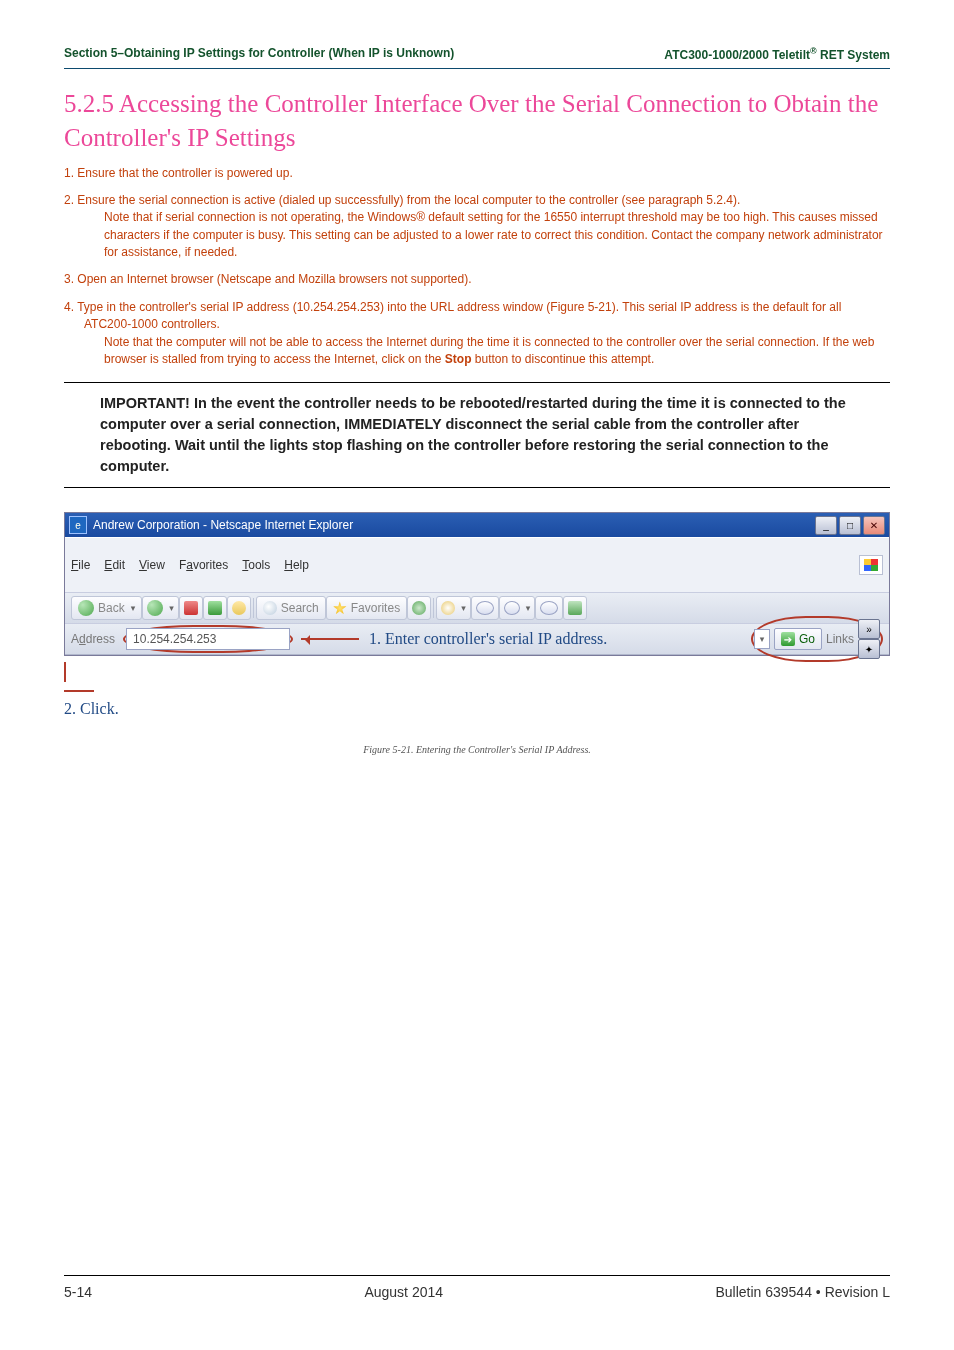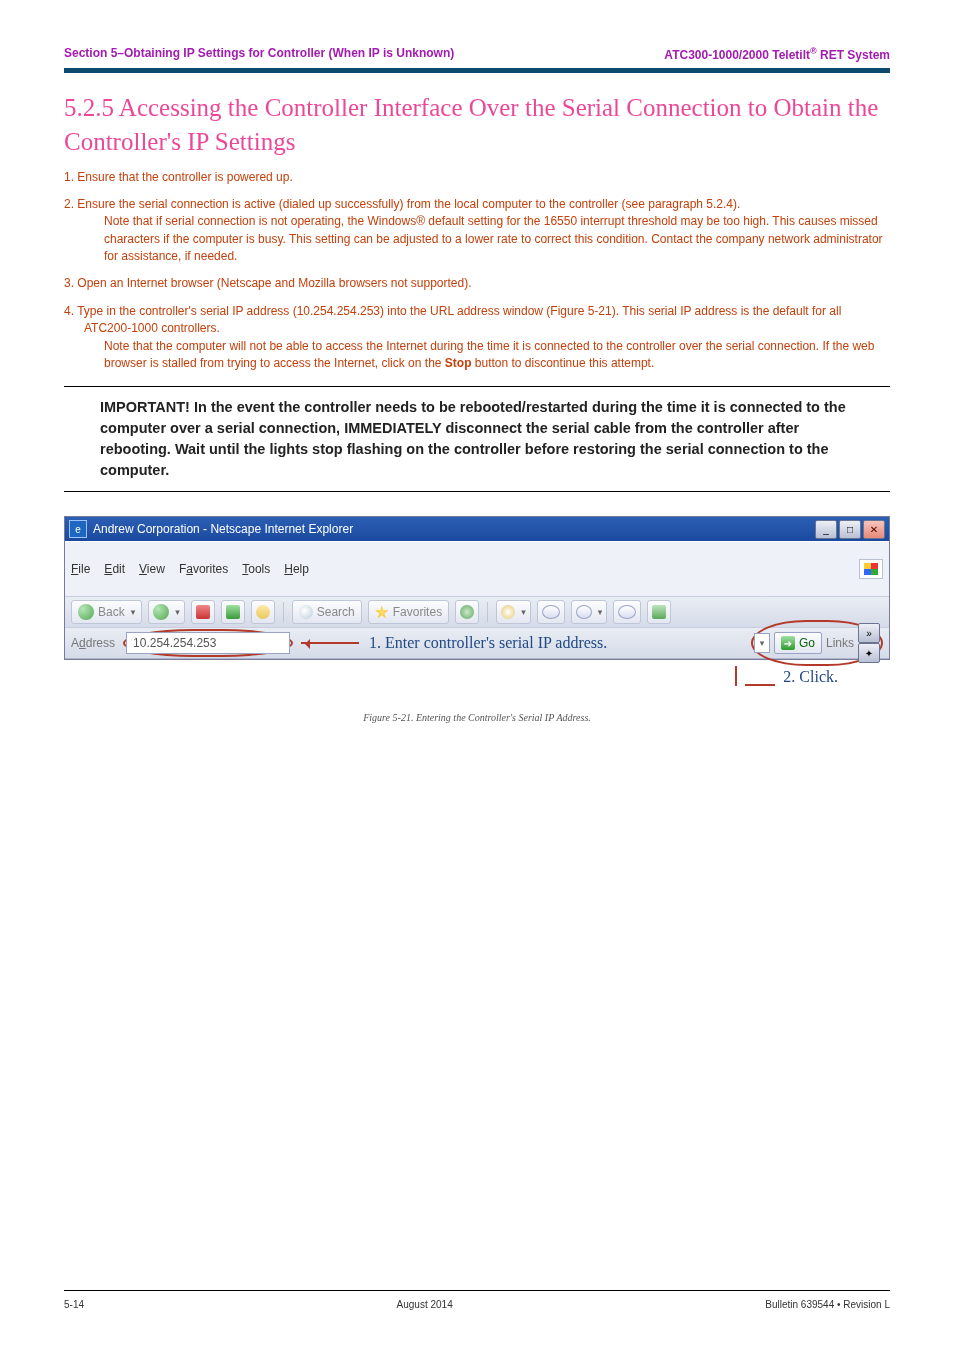--- a/index.html
+++ b/index.html
@@ -1,38 +1,38 @@
 <!DOCTYPE html>
 <html><head>
 <meta charset="utf-8">
 <style>
   html,body{margin:0;padding:0;background:#fff;}
   .page{width:954px;min-height:1350px;margin:0 auto;background:#fff;position:relative;font-family:Arial,Helvetica,sans-serif;color:#222;box-sizing:border-box;padding:46px 64px 0 64px;}
-  .running-head{font-size:12px;font-weight:bold;color:#a21caf;border-bottom:5px solid #0c4a6e;padding-bottom:6px;margin-bottom:18px;display:flex;justify-content:space-between;}
+  .running-head{font-size:12px;font-weight:bold;color:#14532d;border-bottom:1px solid #0c4a6e;padding-bottom:6px;margin-bottom:18px;display:flex;justify-content:space-between;}
   .running-head .sup{font-size:9px;vertical-align:super;}
   h2.sec-title{font-family:Georgia,'Times New Roman',serif;font-weight:normal;color:#ec4899;font-size:25px;line-height:1.35;margin:0 0 10px 0;}
   ol.steps{list-style:none;padding:0;margin:0 0 14px 0;}
   ol.steps>li{font-size:12px;line-height:1.45;color:#c2410c;margin:0 0 10px 0;padding-left:20px;text-indent:-20px;}
   ol.steps>li .sub{padding-left:20px;display:block;text-indent:0;}
   .bold{font-weight:bold;}
   .callout-wrap{border-top:1px solid #000;border-bottom:1px solid #000;padding:10px 0 10px 0;margin:6px 0 24px 0;}
   .callout{font-size:14.5px;line-height:1.45;font-weight:bold;color:#222;margin:0 36px;}
   
   
   .ie-window{border:1px solid #7a7a9a;background:linear-gradient(#cfd6e6,#dfe3ee);margin:0 0 6px 0;}
   .titlebar{height:24px;background:linear-gradient(#2b5fb4,#1a4aa0);display:flex;align-items:center;padding:0 4px;color:#fff;font-family:Tahoma,Arial;font-size:12px;}
   .titlebar .appicon{width:16px;height:16px;background:#1e67c0;border:1px solid #9ec2ff;margin-right:6px;display:flex;align-items:center;justify-content:center;font-size:10px;color:#ffe;}
   .winbtns{margin-left:auto;display:flex;gap:2px;}
   .winbtn{width:20px;height:17px;background:linear-gradient(#eef0f6,#b9c0d4);border:1px solid #6a7490;font-family:Arial;font-size:10px;display:flex;align-items:center;justify-content:center;color:#000;border-radius:2px;}
   .winbtn.close{background:linear-gradient(#f6c4bc,#e88a78);color:#400;}
   .menubar{background:#eef1f7;height:22px;display:flex;align-items:center;padding:16px 6px;font-family:Tahoma,Arial;font-size:12px;color:#333;gap:14px;border-top:1px solid #fff;border-bottom:1px solid #c8cde0;}
   .menubar span u{text-decoration:underline;}
   .menubar .flagbox{margin-left:auto;width:22px;height:18px;background:#fff;border:1px solid #b9c0d4;display:flex;align-items:center;justify-content:center;}
   .flag{width:14px;height:12px;background:conic-gradient(#e33 0 90deg,#3a3 0 180deg,#36f 0 270deg,#fc3 0 360deg);}
-  .toolbar{background:linear-gradient(#e9edf4,#d5dbe8);height:30px;display:flex;align-items:center;gap:6px;padding:0 6px;border-bottom:1px solid #c8cde0;font-family:Tahoma,Arial;font-size:12px;color:#333;}
+  .toolbar{background:linear-gradient(#e9edf4,#d5dbe8);height:30px;display:flex;align-items:center;padding:0 6px;border-bottom:1px solid #c8cde0;font-family:Tahoma,Arial;font-size:12px;color:#333;}
   .tbtn{height:22px;border:1px solid #bfc6d8;border-radius:3px;background:linear-gradient(#fdfdff,#e3e7f1);display:flex;align-items:center;padding:0 6px;gap:4px;color:#888;}
   .tbtn .ico{width:16px;height:16px;border-radius:50%;display:inline-block;}
   .ico.back{background:radial-gradient(circle at 30% 30%,#b7e6b7,#4fa94f);} 
   .ico.fwd{background:radial-gradient(circle at 30% 30%,#b7e6b7,#4fa94f);} 
   .ico.stop{width:14px;height:14px;border-radius:2px;background:linear-gradient(#e88,#c33);} 
   .ico.refresh{width:14px;height:14px;border-radius:2px;background:linear-gradient(#9fe09f,#3a9a3a);} 
   .ico.home{width:14px;height:14px;background:linear-gradient(#ffe9a8,#e9c85c);} 
   .ico.search{width:14px;height:14px;border-radius:50%;background:radial-gradient(circle at 40% 40%,#fff,#bcd);} 
   .ico.fav{width:14px;height:14px;background:radial-gradient(circle,#ffe070,#f0b000);clip-path:polygon(50% 0,61% 35%,98% 35%,68% 57%,79% 91%,50% 70%,21% 91%,32% 57%,2% 35%,39% 35%);} 
   .ico.media{width:14px;height:14px;border-radius:50%;background:radial-gradient(circle,#cde8cd,#5aa85a);} 
@@ -52,27 +52,27 @@
   .gobtn{height:20px;border:1px solid #9aa3c4;border-radius:2px;background:linear-gradient(#fdfdff,#e3e7f1);display:flex;align-items:center;padding:0 6px;gap:4px;font-size:12px;color:#0a5f0a;}
   .gobtn .goico{width:14px;height:14px;border-radius:2px;background:linear-gradient(#9fe09f,#2f9a2f);display:flex;align-items:center;justify-content:center;color:#fff;font-size:10px;}
   .rightsmall{display:flex;gap:4px;align-items:center;}
   .links{color:#777;}
   .linkbtns .winbtn{height:18px;width:20px;}
 
   .annot-arrow-row{display:flex;align-items:center;gap:10px;}
   .annot-pointer{width:58px;height:0;border-top:2px solid #b33a2a;position:relative;}
   .annot-pointer::before{content:"";position:absolute;left:-1px;top:-5px;border:5px solid transparent;border-right-color:#b33a2a;}
   
-  .click-line{display:flex;justify-content:flex-end;align-items:flex-end;gap:8px;margin:6px 52px 26px 0;}
+  .click-line{display:flex;justify-content:flex-end;align-items:flex-start;gap:8px;margin:6px 52px 26px 0;flex-direction:column;}
   .click-line .vline{width:0;height:20px;border-left:2px solid #b33a2a;}
   .click-line .hline{width:30px;height:0;border-top:2px solid #b33a2a;}
   
   .fig-cap{text-align:center;font-family:Georgia,'Times New Roman',serif;font-style:italic;font-size:10px;color:#555;margin:0 0 360px 0;}
   
-  .footer{position:absolute;left:64px;right:64px;bottom:40px;border-top:1px solid #000;padding-top:8px;display:flex;font-size:10px;color:#333;}
+  .footer{position:absolute;left:64px;right:64px;bottom:50px;border-top:1px solid #000;padding-top:8px;display:flex;font-size:14px;color:#333;}
   .footer .c{flex:1;text-align:center;}
   .footer .r{text-align:center;}
 </style>
 </head>
 <body>
 
 <div class="page">
 
   <div class="running-head">
     <span>Section 5–Obtaining IP Settings for Controller (When IP is Unknown)</span>

